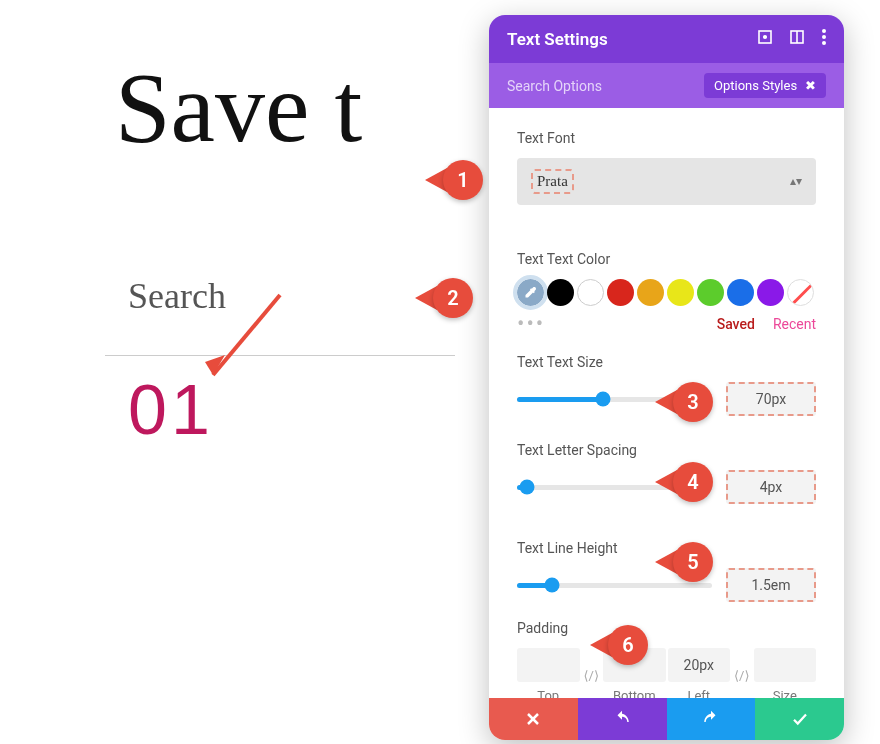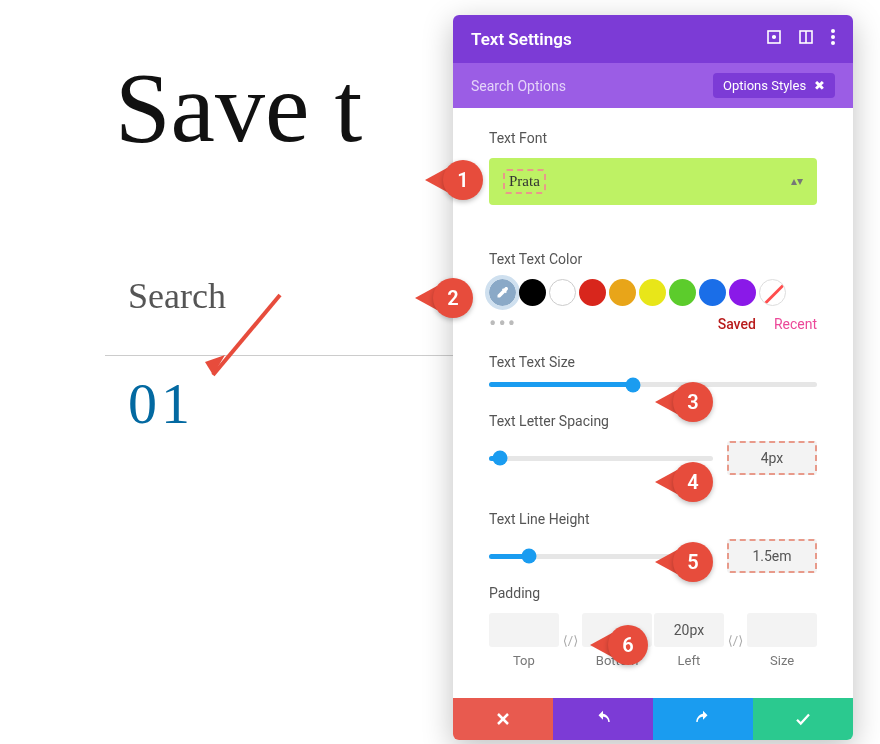--- a/index.html
+++ b/index.html
@@ -20,31 +20,31 @@
     position: absolute; top: 275px; left: 128px;
     font-family: Georgia, "Times New Roman", serif;
     font-size: 36px; color: #555;
   }
   .bg-rule {
     position: absolute; top: 355px; left: 105px;
     width: 350px; height: 1px; background: #ccc;
   }
   .bg-num {
     position: absolute; top: 370px; left: 128px;
-    font-family: Liberation Serif, serif;
-    font-size: 58px; color: #0369a1; letter-spacing: 4px;
+    font-family: Liberation Sans, sans-serif;
+    font-size: 70px; color: #be185d; letter-spacing: 4px;
   }
   .arrow-to-num {
     position: absolute; top: 290px; left: 195px;
     width: 90px; height: 100px; pointer-events: none;
   }
   .panel {
-    position: absolute; top: 15px; right: 27px;
-    width: 400px; height: 725px;
-    background: #fff; border-radius: 6px;
+    position: absolute; top: 15px; right: 36px;
+    width: 355px; height: 725px;
+    background: #fff; border-radius: 16px;
     box-shadow: 0 8px 30px rgba(0,0,0,.25);
     display: flex; flex-direction: column;
     overflow: hidden;
   }
   .panel-header {
     background: #7c3bd6; color: #fff;
     padding: 14px 18px;
     display: flex; align-items: center; justify-content: space-between;
   }
   .panel-header h1 { font-size: 17px; font-weight: 600; }
@@ -54,26 +54,26 @@
     background: #9b5de5; color: #fff;
     padding: 10px 18px; display: flex; align-items: center; justify-content: space-between;
     font-size: 14px;
   }
   .search-opt { color: #e4d3f9; }
   .mod-styles {
     background: #7c3bd6; padding: 5px 10px; border-radius: 4px;
     font-size: 13px; display: flex; gap: 8px; align-items: center;
   }
   .panel-body {
-    flex: 1; overflow-y: auto; padding: 22px 36px 10px;
+    flex: 1; overflow-y: auto; padding: 22px 28px 10px;
     color: #555;
   }
   .section-label { font-size: 14px; color: #555; margin-bottom: 12px; margin-top: 14px; }
   .font-select {
-    width: 100%; background: #bef264; border: none;
+    width: 100%; background: #e5e5e5; border: none;
     padding: 11px 14px; border-radius: 4px; font-size: 15px;
     font-family: Georgia, serif; color: #333;
     display: flex; justify-content: space-between; align-items: center;
   }
   .dashed { border: 2px dashed #e89a8a; border-radius: 4px; padding: 2px 4px; display: inline-block; }
   .dashed-wrap { display:inline-block; }
   .swatches { display: flex; gap: 3px; align-items: center; margin-top: 4px; }
   .swatch { width: 27px; height: 27px; border-radius: 50%; cursor: pointer; }
   .swatch.eyedrop { background: #8aa9c7; display:flex; align-items:center; justify-content:center; outline: 4px solid #cfe0ef; }
   .swatch.border { border: 1px solid #ccc; }
@@ -208,41 +208,42 @@
       <span class="saved">Saved</span>
       <span class="recent">Recent</span>
     </div>
 
     <div class="section-label" style="margin-top:22px">Text Text Size</div>
     <div class="slider-row">
       <div class="slider-track">
         <div class="slider-fill" style="width:44%"></div>
         <div class="slider-thumb" style="left:44%"></div>
       </div>
+      <div class="value-box dashed-outline">70px</div>
     </div>
 
     <div class="section-label" style="margin-top:26px">Text Letter Spacing</div>
     <div class="slider-row">
       <div class="slider-track">
         <div class="slider-fill" style="width:5%"></div>
         <div class="slider-thumb" style="left:5%"></div>
       </div>
       <div class="value-box dashed-outline">4px</div>
     </div>
 
     <div class="section-label" style="margin-top:36px">Text Line Height</div>
     <div class="slider-row">
       <div class="slider-track">
         <div class="slider-fill" style="width:18%"></div>
         <div class="slider-thumb" style="left:18%"></div>
       </div>
       <div class="value-box dashed-outline">1.5em</div>
     </div>
 
-    <div class="section-label" style="margin-top:12px">Padding</div>
+    <div class="section-label" style="margin-top:18px">Padding</div>
     <div class="padding-row">
       <div class="pad-col">
         <div class="pad-input"></div>
         <div class="pad-label">Top</div>
       </div>
       <span class="link-icon">⟨/⟩</span>
       <div class="pad-col">
         <div class="pad-input"></div>
         <div class="pad-label">Bottom</div>
       </div>

